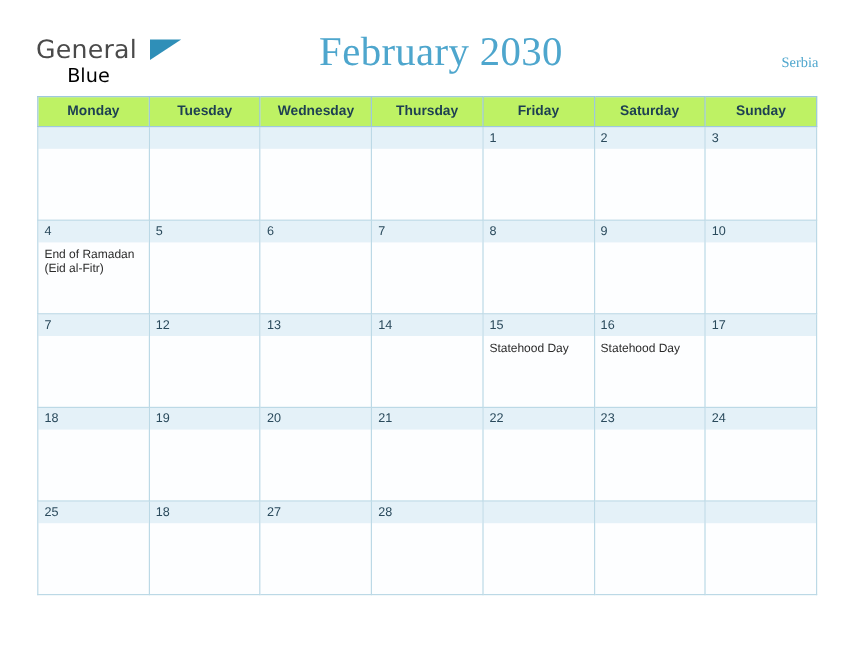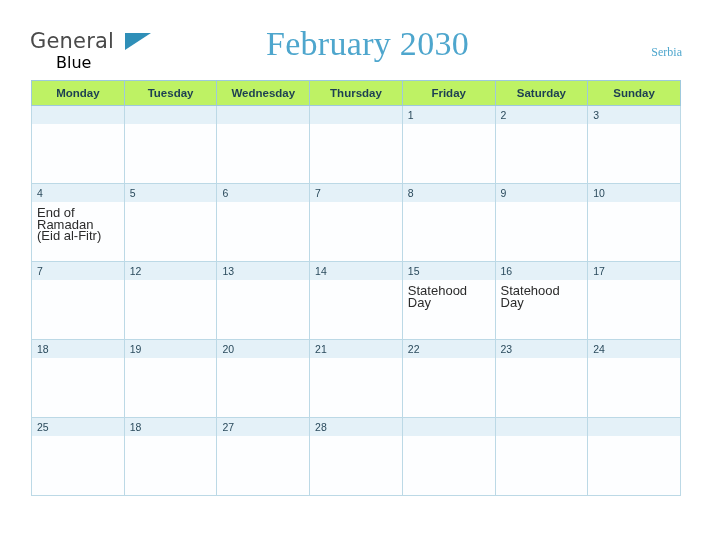--- a/index.html
+++ b/index.html
@@ -117,21 +117,21 @@
     background: #e4f1f8;
     color: transparent;
   }
   td.empty {
     background: #fdfeff;
   }
   .events {
     padding: 5px 5px 0 5px;
   }
   .event {
-    font-size: 13px;
+    font-size: 10px;
     color: #2b2b2b;
     line-height: 11.5px;
     font-family: "Liberation Sans", sans-serif;
   }
 </style>
 </head>
 <body>
 
 <div class="page">
 

